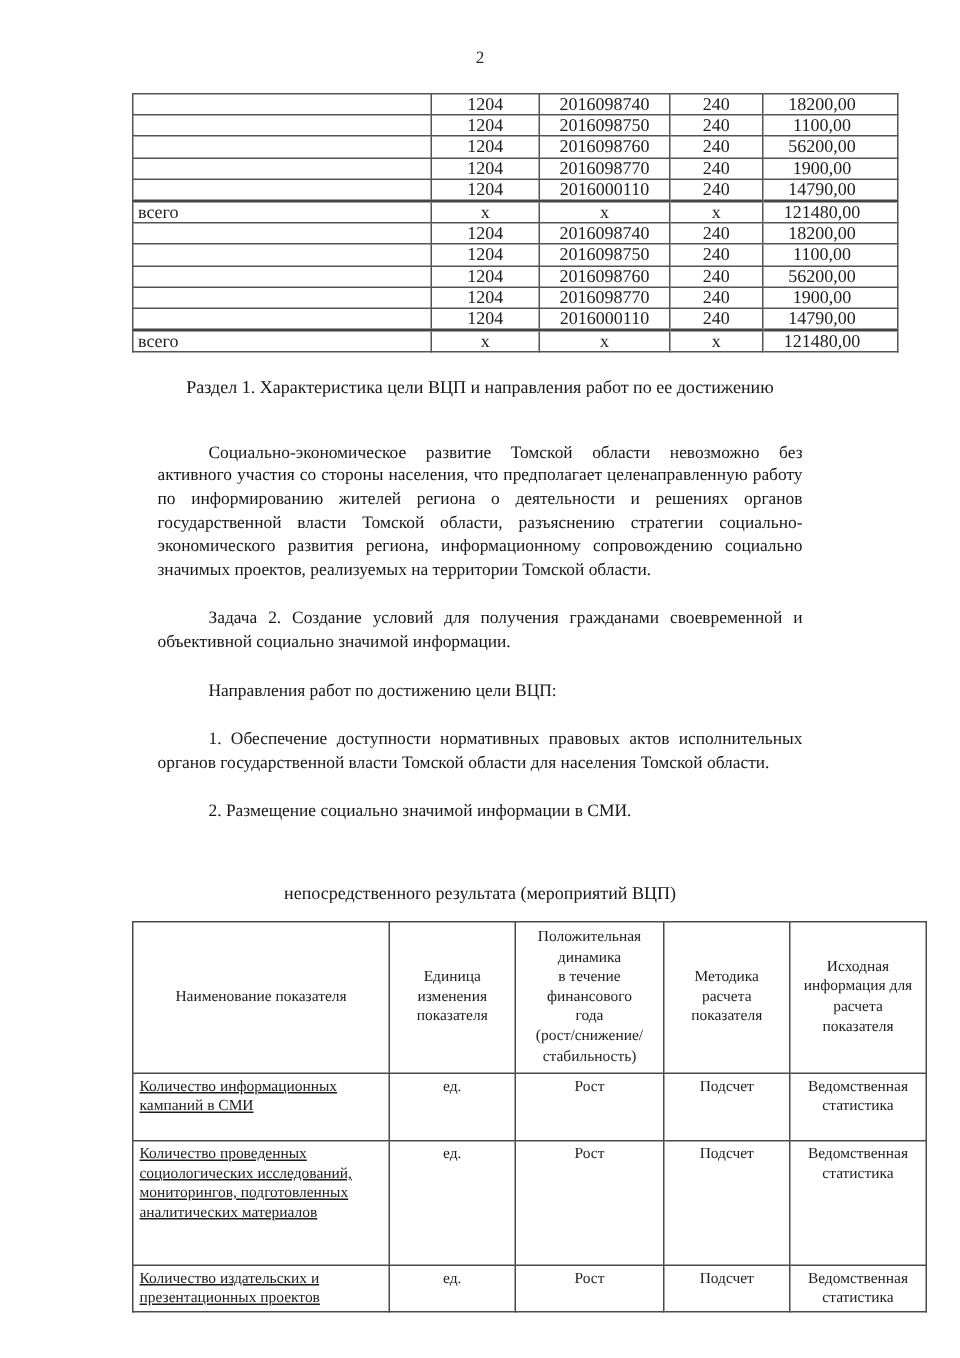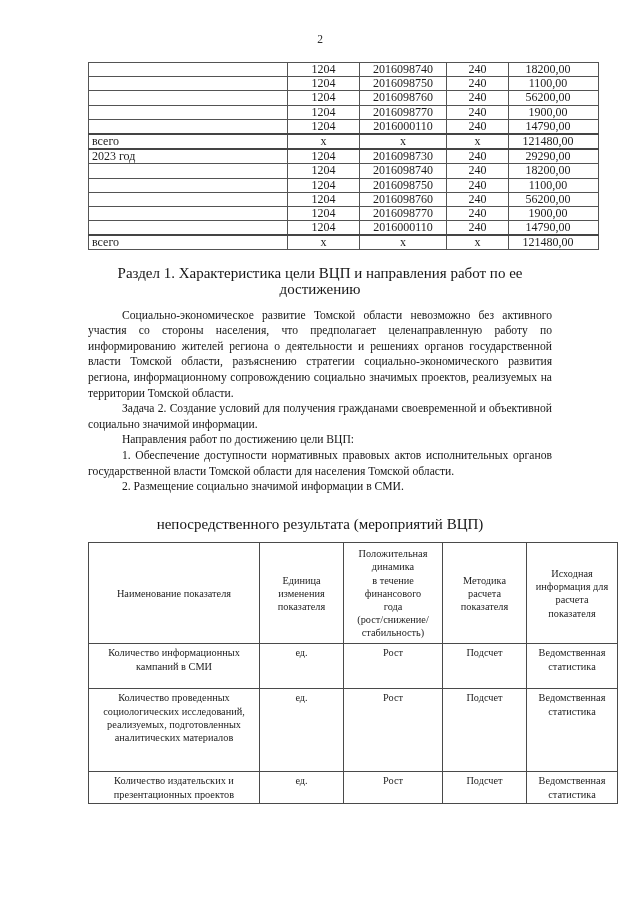--- a/index.html
+++ b/index.html
@@ -63,27 +63,27 @@
   table.budget td.c-code3  { width: 55px;  text-align: center; }
   table.budget td.c-amount { width: 72px;  text-align: center; padding-right: 14px; }
   table.budget tr.thick td { border-top-width: 2px; border-top-color:#444; }
 
   
   .para {
     font-size: 11.6px;
     line-height: 15.6px;
     text-align: justify;
     text-justify: inter-word;
-    margin: 0;
+    margin: 17px;
     color: #161616;
     hyphens: none;
   }
   .para.indent { text-indent: 34px; }
   .center-head {
-    font-size: 15px;
+    font-size: 12px;
     line-height: 15.6px;
     text-align: center;
     margin: 0;
     color: #161616;
   }
   .spacer-sm { height: 10px; }
   .spacer-md { height: 16px; }
   .spacer-lg { height: 22px; }
 
   
@@ -101,21 +101,21 @@
     vertical-align: top;
     font-weight: normal;
     color: #1d1d1d;
   }
   table.indicators th { text-align: center; vertical-align: middle; height: 96px; }
   table.indicators th.h-name   { width: 162px; }
   table.indicators th.h-unit   { width: 75px; }
   table.indicators th.h-dyn    { width: 90px; }
   table.indicators th.h-method { width: 75px; }
   table.indicators th.h-source { width: 82px; }
-  table.indicators td.d-name   { text-align: center; }
+  table.indicators td.d-name   { text-align: left; text-decoration: underline; }
   table.indicators td.d-unit,
   table.indicators td.d-dyn,
   table.indicators td.d-method { text-align: center; }
   table.indicators td.d-source { text-align: center; }
   table.indicators tbody tr.r1 td { height: 40px; }
   table.indicators tbody tr.r2 td { height: 78px; }
   table.indicators tbody tr.r3 td { height: 26px; }
   .hdr-lines span { display: block; }
 </style>
 </head>
@@ -163,27 +163,20 @@
             <td class="c-code2">2016000110</td>
             <td class="c-code3">240</td>
             <td class="c-amount">14790,00</td>
           </tr>
           <tr class="thick">
             <td class="c-name">всего</td>
             <td class="c-code1">х</td>
             <td class="c-code2">х</td>
             <td class="c-code3">х</td>
             <td class="c-amount">121480,00</td>
-          </tr>
-          <tr class="thick">
-            <td class="c-name">2023 год</td>
-            <td class="c-code1">1204</td>
-            <td class="c-code2">2016098730</td>
-            <td class="c-code3">240</td>
-            <td class="c-amount">29290,00</td>
           </tr>
           <tr>
             <td class="c-name"></td>
             <td class="c-code1">1204</td>
             <td class="c-code2">2016098740</td>
             <td class="c-code3">240</td>
             <td class="c-amount">18200,00</td>
           </tr>
           <tr>
             <td class="c-name"></td>
@@ -263,21 +256,21 @@
       </thead>
       <tbody id="indicators-body">
           <tr class="r1">
             <td class="d-name">Количество информационных кампаний в СМИ</td>
             <td class="d-unit">ед.</td>
             <td class="d-dyn">Рост</td>
             <td class="d-method">Подсчет</td>
             <td class="d-source">Ведомственная статистика</td>
           </tr>
           <tr class="r2">
-            <td class="d-name">Количество проведенных социологических исследований, реализуемых, подготовленных аналитических материалов</td>
+            <td class="d-name">Количество проведенных социологических исследований, мониторингов, подготовленных аналитических материалов</td>
             <td class="d-unit">ед.</td>
             <td class="d-dyn">Рост</td>
             <td class="d-method">Подсчет</td>
             <td class="d-source">Ведомственная статистика</td>
           </tr>
           <tr class="r3">
             <td class="d-name">Количество издательских и презентационных проектов</td>
             <td class="d-unit">ед.</td>
             <td class="d-dyn">Рост</td>
             <td class="d-method">Подсчет</td>

